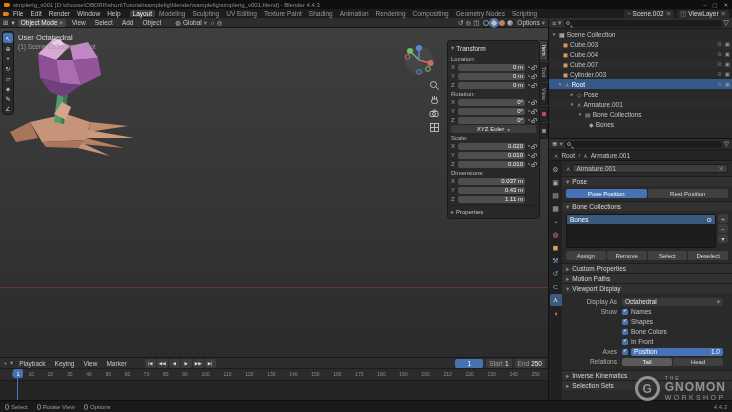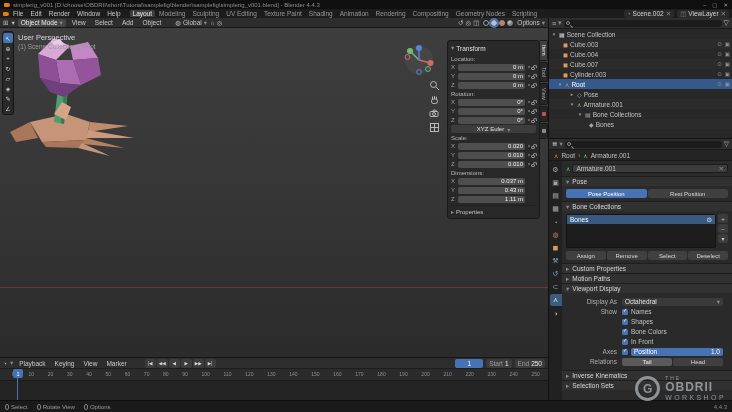--- a/index.html
+++ b/index.html
@@ -260,21 +260,21 @@
       <span class="vtool">+</span>
       <span class="vtool">↻</span>
       <span class="vtool">▱</span>
       <span class="vtool">◈</span>
       <span class="vtool">✎</span>
       <span class="vtool">∠</span>
     </div>
 
     
     <div class="ovtext">
-      <div class="ot1">User Perspective</div>
+      <div class="ot1">User Octahedral</div>
       <div class="ot2">(1) Scene Collection | Root</div>
     </div>
 
     
     <svg class="gizmo" width="32" height="32" viewBox="0 0 32 32">
       <circle cx="16" cy="16" r="14" fill="rgba(255,255,255,0.05)"></circle>
       <line x1="16" y1="16" x2="27" y2="19" stroke="#d16a6a" stroke-width="1.4"></line>
       <circle cx="27.5" cy="19" r="3" fill="#d16a6a"></circle>
       <circle cx="4.5" cy="13" r="2.4" fill="none" stroke="#d16a6a" stroke-width="1"></circle>
       <line x1="16" y1="16" x2="8" y2="8" stroke="#6fbf6f" stroke-width="1.4"></line>
@@ -744,18 +744,18 @@
       <span class="mouse"></span>
       <span>Options</span>
     </span>
     <span class="version">4.4.3</span>
   </div>
 
   <div class="watermark">
     <div class="gmark">G</div>
     <div class="wmcol">
       <span class="wm1">THE</span>
-      <span class="wm2">OBDRII</span>
+      <span class="wm2">GNOMON</span>
       <span class="wm3">WORKSHOP</span>
     </div>
   </div>
 
 </div>
 
 </body></html>

